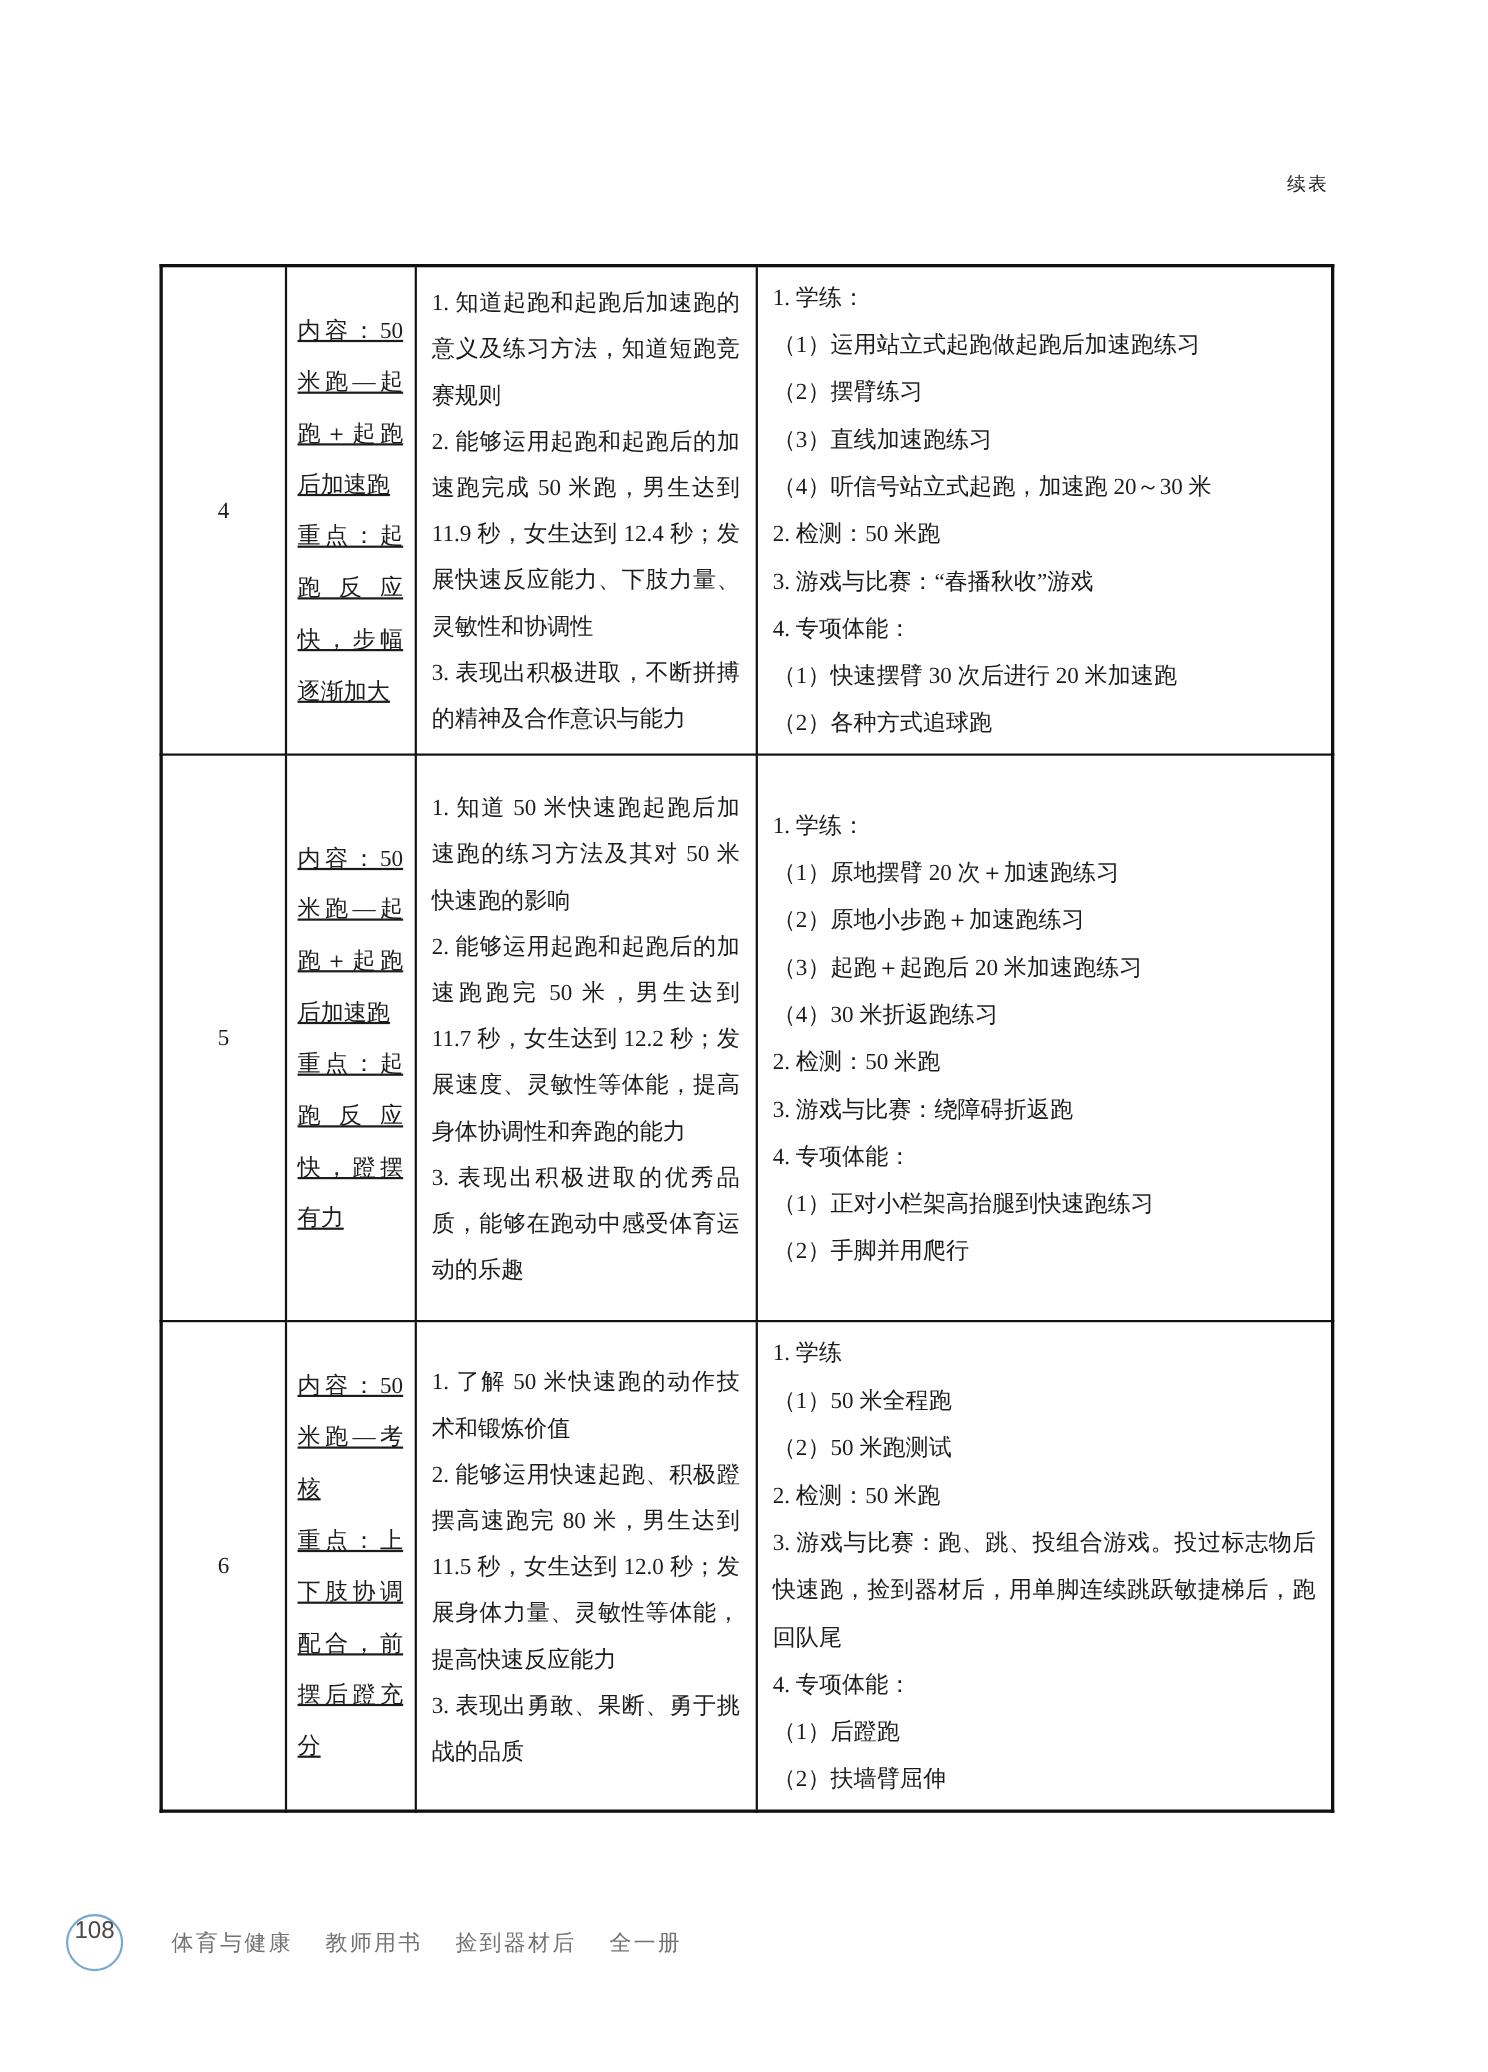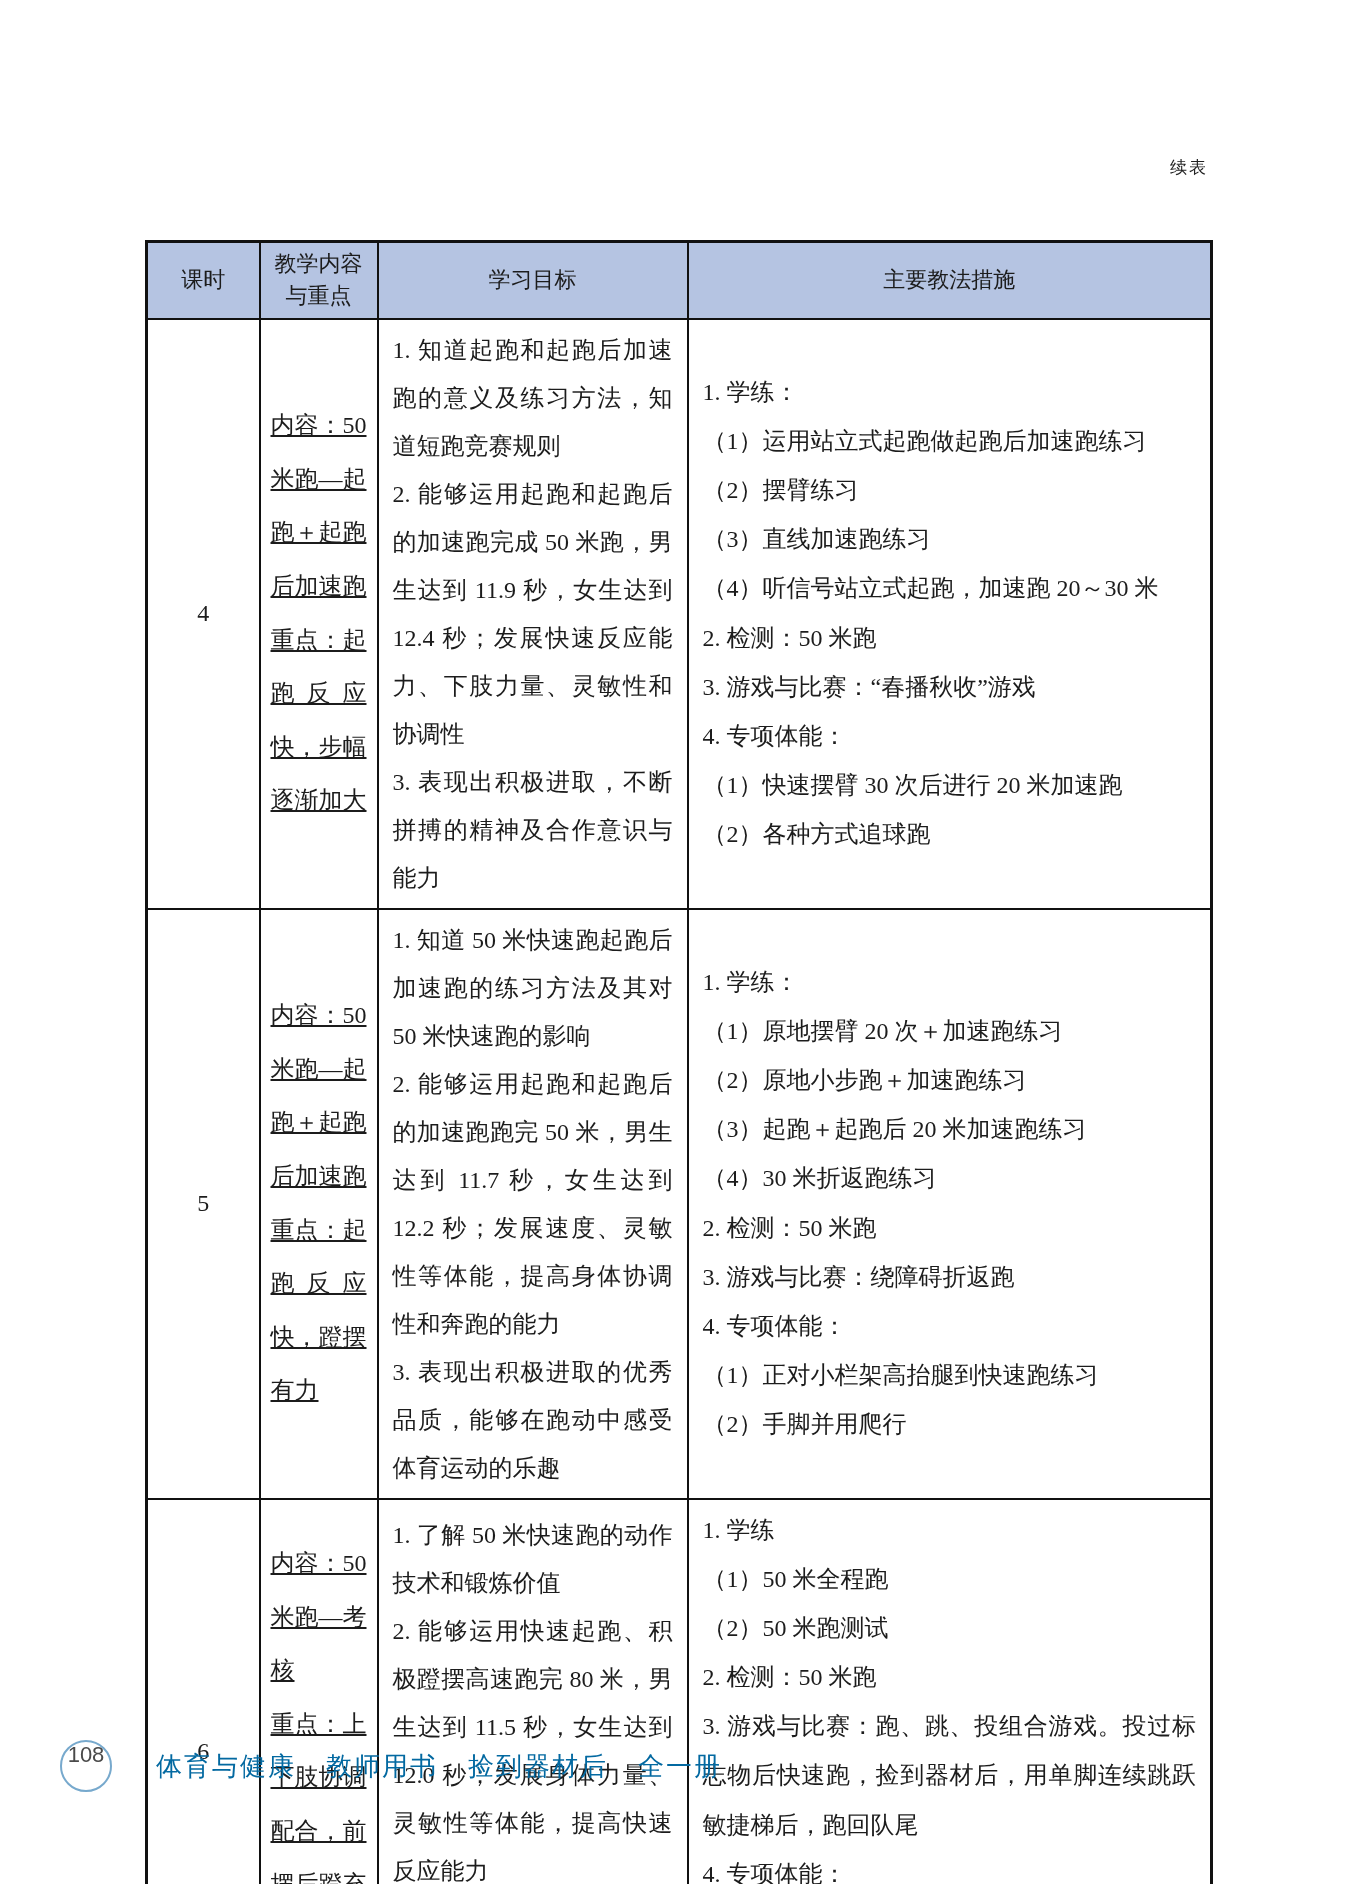--- a/index.html
+++ b/index.html
@@ -12,21 +12,21 @@
     font-size:17px;letter-spacing:2px;color:#222;
   }
   table.lesson{
     position:absolute;left:145px;top:240px;width:1065px;
     border-collapse:collapse;table-layout:fixed;
     border:3px solid #111;
   }
   table.lesson td,table.lesson th{
     border:2px solid #111;
     font-weight:normal;
-    font-size:24px;
+    font-size:21px;
     color:#1c1c1c;
     vertical-align:middle;
     box-sizing:border-box;
   }
   tr.hdr{height:77px;}
   tr.hdr th{
     background:#b5c4e2;
     font-size:22px;text-align:center;line-height:1.45;
     white-space:pre-line;
   }
@@ -52,42 +52,35 @@
     font-family:"Liberation Sans","DejaVu Sans",sans-serif;
     display:flex;align-items:center;
   }
   .page-circle{
     width:48px;height:48px;border-radius:50%;
     border:2px solid #77a9cd;
     display:flex;align-items:flex-start;justify-content:center;
     font-size:22px;color:#4a4a4a;flex:0 0 auto;
   }
   .footer-line{margin-left:44px;display:flex;gap:30px;}
-  .footer-line span{font-size:26px;color:#0369a1;letter-spacing:2px;}
+  .footer-line span{font-size:20px;color:#737373;letter-spacing:2px;}
 </style>
 </head>
 <body>
 
 <div class="continued">续表</div>
 
 <table class="lesson">
   <colgroup>
     <col class="c1">
       <col class="c2">
       <col class="c3">
       <col class="c4">
   </colgroup>
   <tbody>
-      <tr class="hdr">
-    <th>课时</th>
-    <th>教学内容
-与重点</th>
-    <th>学习目标</th>
-    <th>主要教法措施</th>
-  </tr>
 
   <tr class="r4">
     <td class="period">4</td>
     <td class="focus">
       <div class="celltext">内容：50米跑—起跑＋起跑后加速跑
 重点：起跑反应快，步幅逐渐加大</div>
     </td>
     <td class="cellpad">
       <div class="celltext">1. 知道起跑和起跑后加速跑的意义及练习方法，知道短跑竞赛规则
 2. 能够运用起跑和起跑后的加速跑完成 50 米跑，男生达到 11.9 秒，女生达到 12.4 秒；发展快速反应能力、下肢力量、灵敏性和协调性

